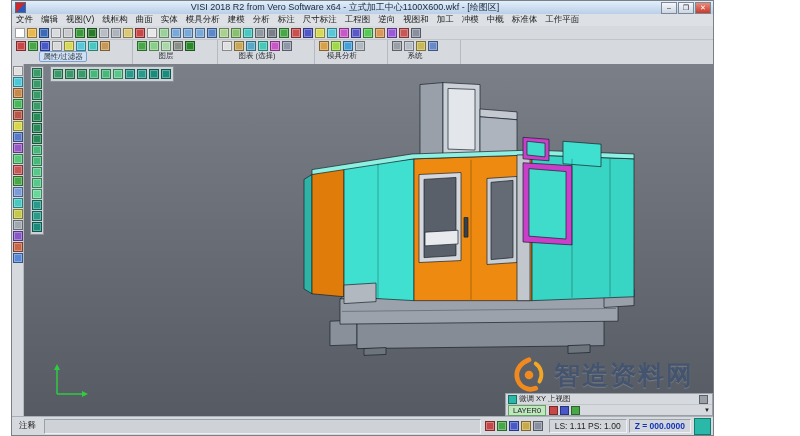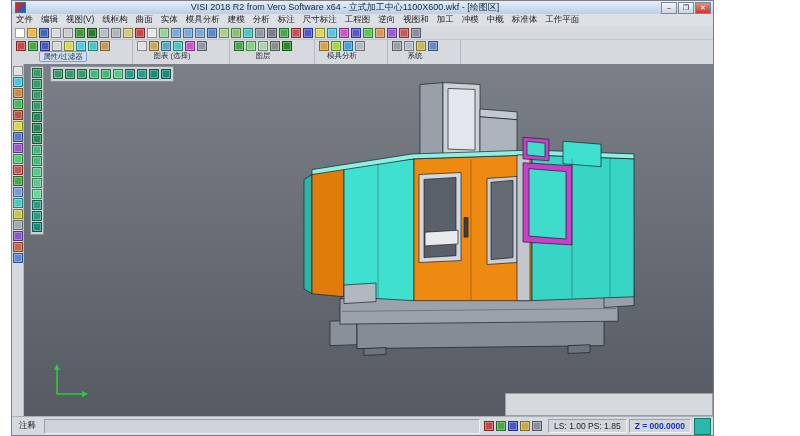--- a/index.html
+++ b/index.html
@@ -168,38 +168,38 @@
           <span class="ticon" style="background: rgb(216, 216, 216);"></span>
           <span class="ticon" style="background: rgb(216, 216, 88);"></span>
           <span class="ticon" style="background: rgb(88, 200, 216);"></span>
           <span class="ticon" style="background: rgb(72, 200, 192);"></span>
           <span class="ticon" style="background: rgb(200, 152, 88);"></span>
         </div>
       <div class="tb2-label">属性/过滤器</div>
     </div>
     <div class="tb2-group">
       <div class="tb2-icons">
+          <span class="ticon" style="background: rgb(72, 168, 72);"></span>
+          <span class="ticon" style="background: rgb(136, 208, 136);"></span>
+          <span class="ticon" style="background: rgb(168, 216, 168);"></span>
+          <span class="ticon" style="background: rgb(136, 144, 136);"></span>
+          <span class="ticon" style="background: rgb(42, 138, 42);"></span>
+        </div>
+      <div class="tb2-label">图层</div>
+    </div>
+    <div class="tb2-group">
+      <div class="tb2-icons">
           <span class="ticon" style="background: rgb(224, 224, 224);"></span>
           <span class="ticon" style="background: rgb(200, 168, 88);"></span>
           <span class="ticon" style="background: rgb(88, 168, 200);"></span>
           <span class="ticon" style="background: rgb(72, 200, 184);"></span>
           <span class="ticon" style="background: rgb(200, 88, 200);"></span>
           <span class="ticon" style="background: rgb(144, 152, 168);"></span>
         </div>
       <div class="tb2-label">图表 (选择)</div>
-    </div>
-    <div class="tb2-group">
-      <div class="tb2-icons">
-          <span class="ticon" style="background: rgb(72, 168, 72);"></span>
-          <span class="ticon" style="background: rgb(136, 208, 136);"></span>
-          <span class="ticon" style="background: rgb(168, 216, 168);"></span>
-          <span class="ticon" style="background: rgb(136, 144, 136);"></span>
-          <span class="ticon" style="background: rgb(42, 138, 42);"></span>
-        </div>
-      <div class="tb2-label">图层</div>
     </div>
     <div class="tb2-group">
       <div class="tb2-icons">
           <span class="ticon" style="background: rgb(216, 160, 72);"></span>
           <span class="ticon" style="background: rgb(160, 216, 72);"></span>
           <span class="ticon" style="background: rgb(72, 160, 216);"></span>
           <span class="ticon" style="background: rgb(176, 184, 192);"></span>
         </div>
       <div class="tb2-label">模具分析</div>
     </div>
@@ -317,20 +317,28 @@
         <span class="ticon" style="background: rgb(26, 138, 122);"></span>
       </div>
 
     <svg class="axis-triad" width="40" height="40">
       <line x1="7" y1="4" x2="7" y2="30" stroke="#2ecc40" stroke-width="1.5"></line>
       <line x1="7" y1="30" x2="34" y2="30" stroke="#2ecc40" stroke-width="1.5"></line>
       <polygon points="7,0 4,6 10,6" fill="#2ecc40"></polygon>
       <polygon points="38,30 32,27 32,33" fill="#2ecc40"></polygon>
     </svg>
 
+    <div class="watermark">
+      <svg width="38" height="38" viewBox="0 0 40 40">
+        <path d="M20 4 C10 8 5 16 8 25 C11 33 19 37 27 34" stroke="#f08a1e" stroke-width="5" fill="none" stroke-linecap="round"></path>
+        <path d="M27 8 C33 12 35 20 31 27" stroke="#f5a623" stroke-width="4" fill="none" stroke-linecap="round"></path>
+        <circle cx="20" cy="20" r="4.5" fill="#f08a1e"></circle>
+      </svg>
+      <span class="watermark-text">智造资料网</span>
+    </div>
 
     <div class="ime-box">
       <span class="ime-a">A</span>
       <span class="ime-cursor">➤</span>
       <span class="ime-t">T</span>
     </div>
 
     <svg class="doraemon" width="56" height="48" viewBox="0 0 54 46">
       <ellipse cx="14" cy="36" rx="5" ry="4" fill="#29a0e0" stroke="#15608c" stroke-width="0.8"></ellipse>
       <ellipse cx="40" cy="36" rx="5" ry="4" fill="#29a0e0" stroke="#15608c" stroke-width="0.8"></ellipse>
@@ -350,30 +358,46 @@
       <line x1="33" y1="17" x2="40" y2="17" stroke="#333" stroke-width="0.5"></line>
       <line x1="33" y1="19" x2="40" y2="21" stroke="#333" stroke-width="0.5"></line>
       <rect x="15" y="28" width="24" height="3.5" rx="1.5" fill="#d83030" stroke="#8a1a1a" stroke-width="0.5"></rect>
       <circle cx="27" cy="39" r="7.5" fill="#ffffff" stroke="#15608c" stroke-width="0.8"></circle>
       <path d="M21 39 A6 6 0 0 0 33 39" stroke="#15608c" stroke-width="0.7" fill="#fff"></path>
       <circle cx="27" cy="33" r="3" fill="#e8c233" stroke="#8a6a1a" stroke-width="0.6"></circle>
     </svg>
   </div>
 
   <div class="mini-panel">
+    <div class="mini-row">
+      <span class="mini-sq" style="background:#2ab8a8"></span>
+      <span>微调 XY 上视图</span>
+      <span class="mini-spacer"></span>
+      <span class="mini-sq" style="background:#9aa0a8"></span>
+    </div>
+    <div class="mini-row">
+      <span class="layer-cell">LAYER0</span>
+      <span style="display:flex">
+          <span class="mini-sq" style="background: rgb(200, 72, 72);"></span>
+          <span class="mini-sq" style="background: rgb(72, 88, 200);"></span>
+          <span class="mini-sq" style="background: rgb(72, 168, 72);"></span>
+        </span>
+      <span class="mini-spacer"></span>
+      <span style="font-size:6px">▼</span>
+    </div>
   </div>
 
   <div class="statusbar">
     <span class="sb-label">注释</span>
     <span class="sb-input"></span>
     <span class="sb-icons">
         <span class="ticon" style="background: rgb(200, 72, 72);"></span>
         <span class="ticon" style="background: rgb(72, 168, 72);"></span>
         <span class="ticon" style="background: rgb(72, 88, 200);"></span>
         <span class="ticon" style="background: rgb(200, 168, 72);"></span>
         <span class="ticon" style="background: rgb(136, 144, 160);"></span>
       </span>
-    <span class="sb-cell">LS: 1.00 PS: 1.85</span>
+    <span class="sb-cell">LS: 1.11 PS: 1.00</span>
     <span class="sb-cell sb-z">Z = 000.0000</span>
     <span class="sb-grip"></span>
   </div>
 
 </div>
 
 </body></html>

